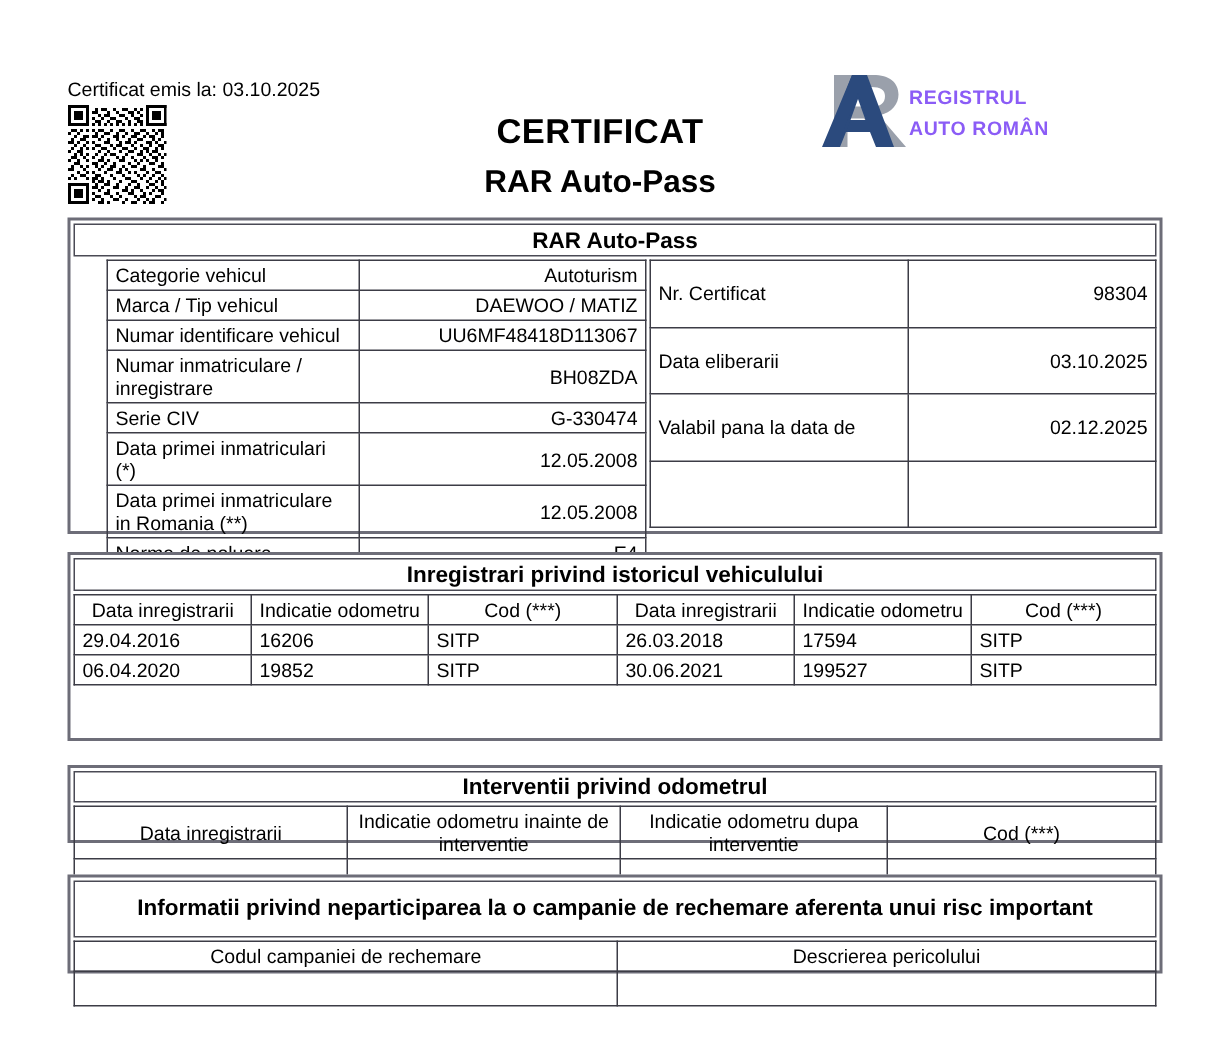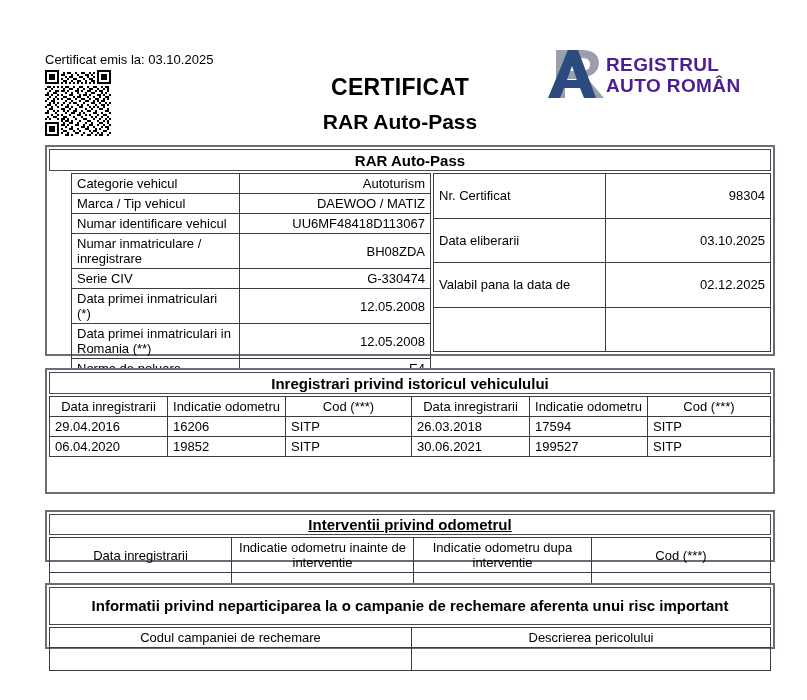--- a/index.html
+++ b/index.html
@@ -66,24 +66,24 @@
     position: absolute;
     left: 0;
     top: 0;
     width: 66px;
     height: 56px;
   }
   .logo-text {
     position: absolute;
     left: 60px;
     top: 8px;
-    font-size: 19px;
+    font-size: 13px;
     font-weight: bold;
     line-height: 21px;
-    color: #4c1d95;
+    color: #8b5cf6;
     letter-spacing: 0.4px;
     white-space: nowrap;
   }
 
   
   .frame {
     position: absolute;
     border: 2px solid #6d6d78;
     background: #ffffff;
     box-sizing: border-box;
@@ -156,21 +156,20 @@
     position: absolute;
     left: 2px; right: 2px; top: 26px; bottom: 2px;
   }
 
   
   #interventions {
     left: 45px;
     top: 510px;
     width: 730px;
     height: 52px;
-    text-decoration: underline;
   }
   #interventions .band { height: 21px; }
   .interv-wrap {
     position: absolute;
     left: 2px; right: 2px; top: 25px; bottom: 2px;
   }
 
   
   #recall {
     left: 45px;
@@ -535,21 +534,21 @@
             </tr>
             <tr>
               <td class="lbl">Serie CIV</td>
               <td class="val">G-330474</td>
             </tr>
             <tr>
               <td class="lbl">Data primei inmatriculari (*)</td>
               <td class="val">12.05.2008</td>
             </tr>
             <tr>
-              <td class="lbl">Data primei inmatriculari in Romania (**)</td>
+              <td class="lbl">Data primei inmatriculare in Romania (**)</td>
               <td class="val">12.05.2008</td>
             </tr>
             <tr>
               <td class="lbl">Norma de poluare</td>
               <td class="val">E4</td>
             </tr>
           </tbody>
       </table>
     </div>
     <div class="main-right">

